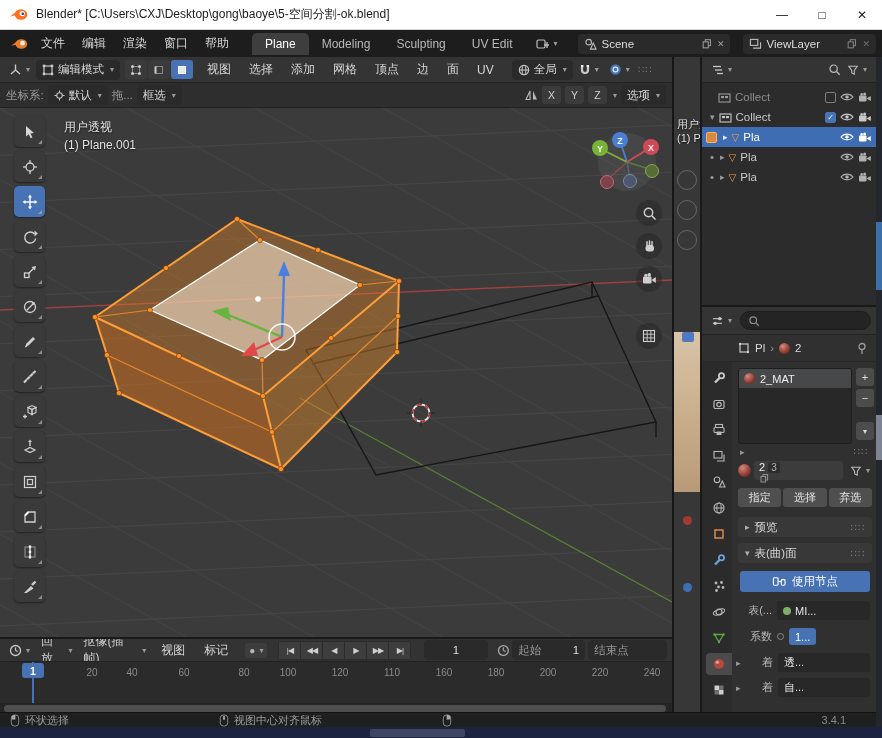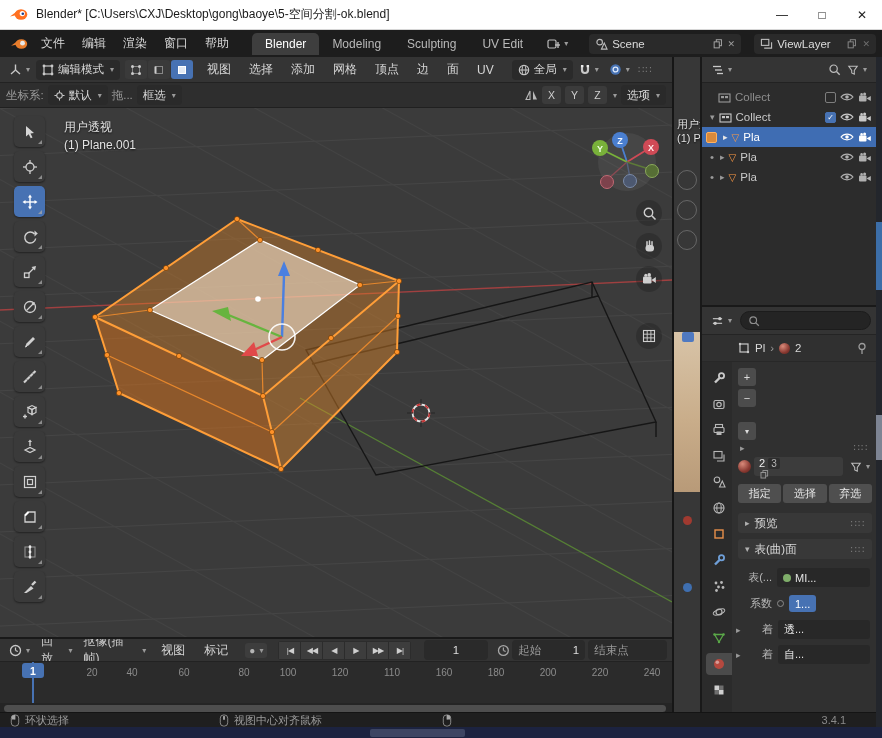--- a/index.html
+++ b/index.html
@@ -112,21 +112,21 @@
       <path d="M1 9.5 L9 3.5 L10.5 7.5 Z" fill="#e87d2c"></path>
       <ellipse cx="12" cy="7.5" rx="6.3" ry="5.2" fill="#e87d2c"></ellipse>
       <circle cx="13.3" cy="6.6" r="2.6" fill="#e8e8e8"></circle>
     </svg>
     <span class="menu">文件</span>
     <span class="menu">编辑</span>
     <span class="menu">渲染</span>
     <span class="menu">窗口</span>
     <span class="menu">帮助</span>
     <div class="f" style="margin-left:14px">
-      <span class="wtab active">Blender</span>
+      <span class="wtab active">Plane</span>
       <span class="wtab">Modeling</span>
       <span class="wtab">Sculpting</span>
       <span class="wtab">UV Edit</span>
     </div>
     <div class="icbtn" style="margin-left:6px">
       <svg width="13" height="12" viewBox="0 0 13 12">
         <rect x="1" y="2" width="8" height="8" rx="1.5" fill="none" stroke="#bdbdbd" stroke-width="1.2"></rect>
         <line x1="11" y1="4" x2="11" y2="10" stroke="#bdbdbd" stroke-width="1.4"></line>
         <line x1="8" y1="7" x2="13" y2="7" stroke="#bdbdbd" stroke-width="1.4"></line>
       </svg>
@@ -769,20 +769,26 @@
             <rect x="2.5" y="2.5" width="4.5" height="4.5" fill="#cfcfcf"></rect>
             <rect x="7" y="7" width="4.5" height="4.5" fill="#cfcfcf"></rect>
             <rect x="7" y="2.5" width="4.5" height="4.5" fill="#6e6e6e"></rect>
             <rect x="2.5" y="7" width="4.5" height="4.5" fill="#6e6e6e"></rect>
           </svg>
         </div>
     </div>
 
     <div class="abs" style="left:30px;top:55px;width:146px;height:352px;overflow:hidden">
       <div class="f" style="gap:4px;margin:6px 4px 0 6px;align-items:flex-start">
+        <div class="slotlist" style="flex:1;height:76px">
+          <div class="slotrow">
+            <span class="matball s10"></span>
+            <span>2_MAT</span>
+          </div>
+        </div>
         <div class="fc" style="gap:3px">
           <div class="sqbtn">+</div>
           <div class="sqbtn">−</div>
           <div class="sqbtn" style="margin-top:12px;font-size:8px">▾</div>
         </div>
       </div>
       <div class="f" style="margin:2px 10px 0 8px;justify-content:space-between">
         <span class="dim" style="font-size:9px">▸</span>
         <span class="grip">∷∷</span>
       </div>
@@ -811,20 +817,28 @@
       </div>
       <div class="panelhdr" style="margin:10px 6px 0 6px">
         <span style="font-size:9px;color:#b0b0b0">▸</span>
         <span style="flex:1">预览</span>
         <span class="grip">∷∷</span>
       </div>
       <div class="panelhdr" style="margin:6px 6px 0 6px">
         <span style="font-size:9px;color:#b0b0b0">▾</span>
         <span style="flex:1">表(曲)面</span>
         <span class="grip">∷∷</span>
+      </div>
+      <div class="bluebtn" style="margin:8px 8px 0 8px">
+        <svg width="14" height="13" viewBox="0 0 15 14">
+            <rect x="1.5" y="3" width="5" height="8" rx="1" fill="none" stroke="#fff" stroke-width="1.2"></rect>
+            <rect x="10" y="5" width="4" height="6" rx="1" fill="none" stroke="#fff" stroke-width="1.2"></rect>
+            <line x1="6.5" y1="7" x2="10" y2="7" stroke="#fff" stroke-width="1.2"></line>
+          </svg>
+        <span>使用节点</span>
       </div>
       <div class="prow" style="margin:9px 8px 0 4px">
         <span class="plabel">表(...</span>
         <div class="valfield">
           <span style="width:8px;height:8px;border-radius:50%;background:#7fae6a;flex:none"></span>
           <span>MI...</span>
         </div>
       </div>
       <div class="prow" style="margin:8px 8px 0 4px">
         <span class="plabel">系数</span>

